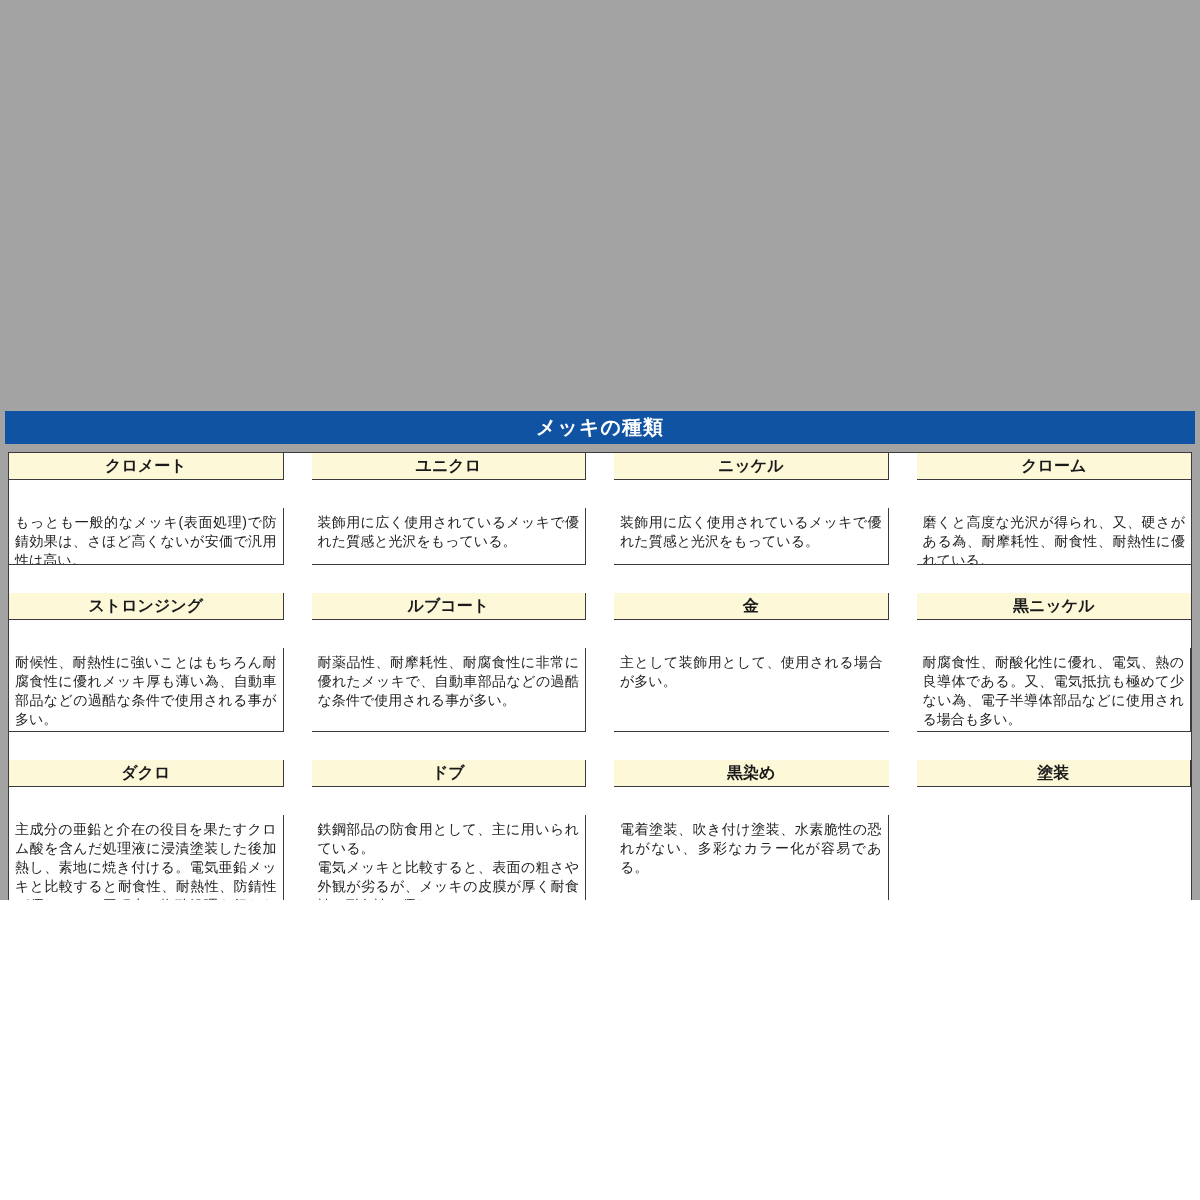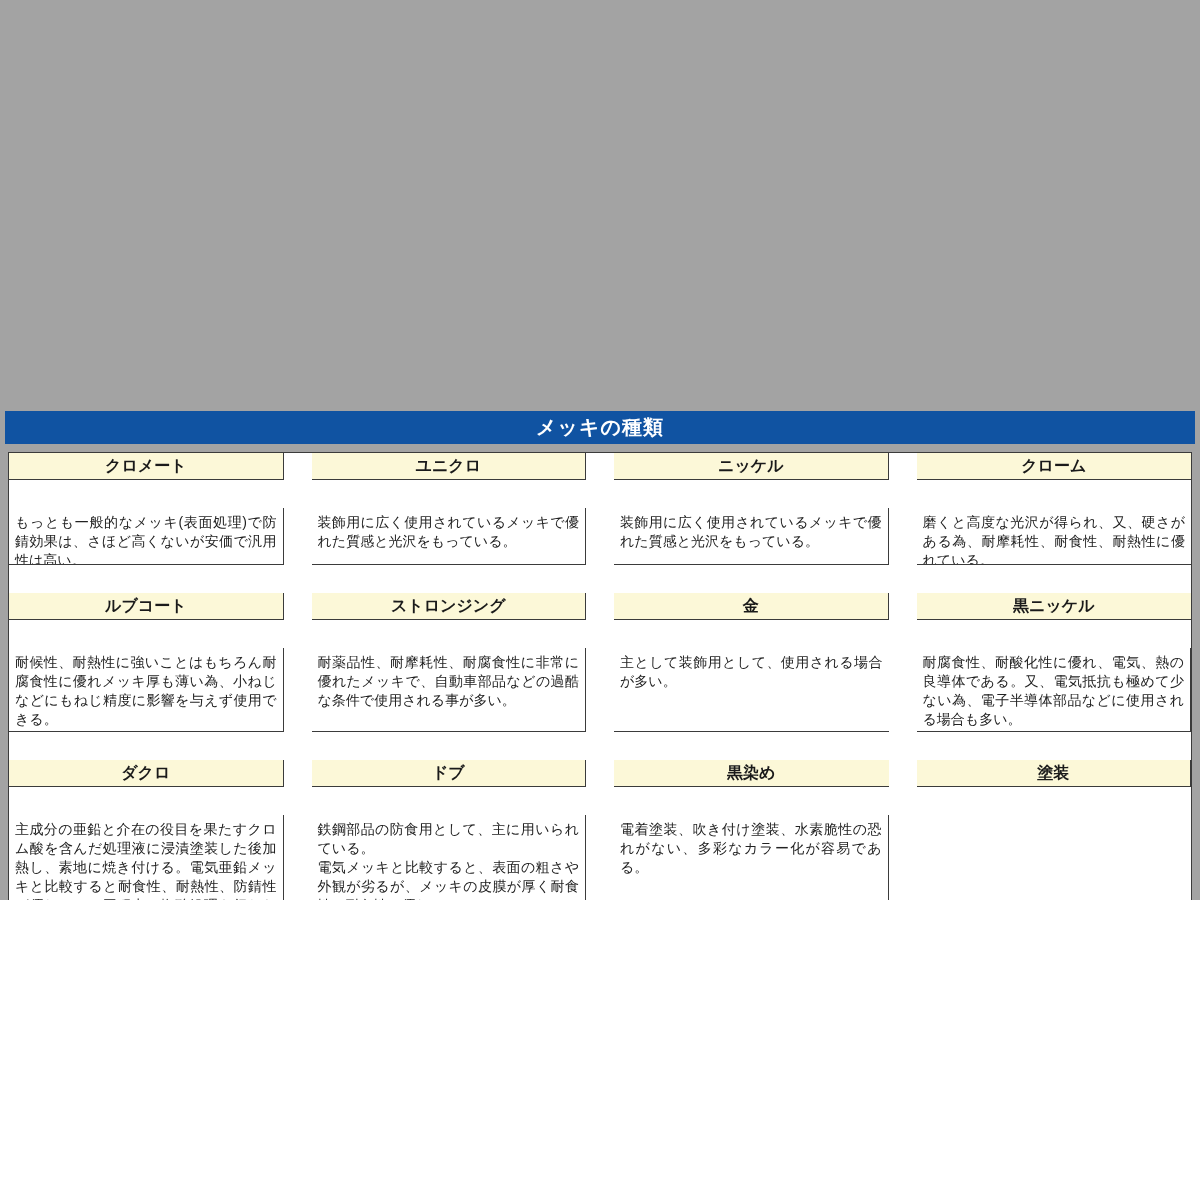--- a/index.html
+++ b/index.html
@@ -93,33 +93,33 @@
       <div class="cell hcell col-last">
           <span>クローム</span>
         </div>
 
       <div class="cell dcell">もっとも一般的なメッキ(表面処理)で防錆効果は、さほど高くないが安価で汎用性は高い。</div>
       <div class="cell dcell">装飾用に広く使用されているメッキで優れた質感と光沢をもっている。</div>
       <div class="cell dcell">装飾用に広く使用されているメッキで優れた質感と光沢をもっている。</div>
       <div class="cell dcell col-last">磨くと高度な光沢が得られ、又、硬さがある為、耐摩耗性、耐食性、耐熱性に優れている。</div>
 
       <div class="cell hcell">
-          <span>ルブコート</span>
+          <span>ストロンジング</span>
         </div>
       <div class="cell hcell">
-          <span>ストロンジング</span>
+          <span>ルブコート</span>
         </div>
       <div class="cell hcell">
           <span>金</span>
         </div>
       <div class="cell hcell col-last">
           <span>黒ニッケル</span>
         </div>
 
-      <div class="cell dcell">耐候性、耐熱性に強いことはもちろん耐腐食性に優れメッキ厚も薄い為、小ねじなどにもねじ精度に影響を与えず使用できる。</div>
+      <div class="cell dcell">耐候性、耐熱性に強いことはもちろん耐腐食性に優れメッキ厚も薄い為、自動車部品などの過酷な条件で使用される事が多い。</div>
       <div class="cell dcell">耐薬品性、耐摩耗性、耐腐食性に非常に優れたメッキで、自動車部品などの過酷な条件で使用される事が多い。</div>
       <div class="cell dcell col-last">主として装飾用として、使用される場合が多い。</div>
       <div class="cell dcell">耐腐食性、耐酸化性に優れ、電気、熱の良導体である。又、電気抵抗も極めて少ない為、電子半導体部品などに使用される場合も多い。</div>
 
       <div class="cell hcell">
           <span>ダクロ</span>
         </div>
       <div class="cell hcell">
           <span>ドブ</span>
         </div>

